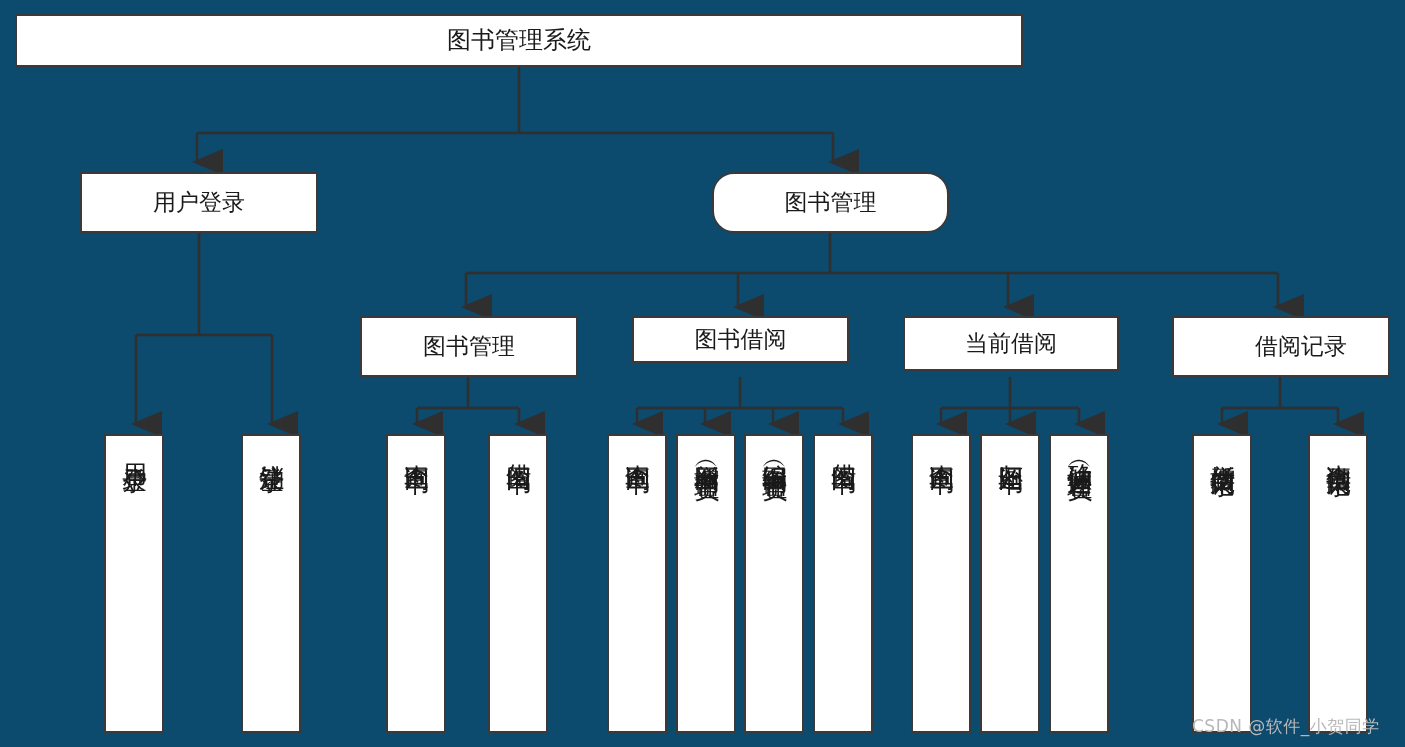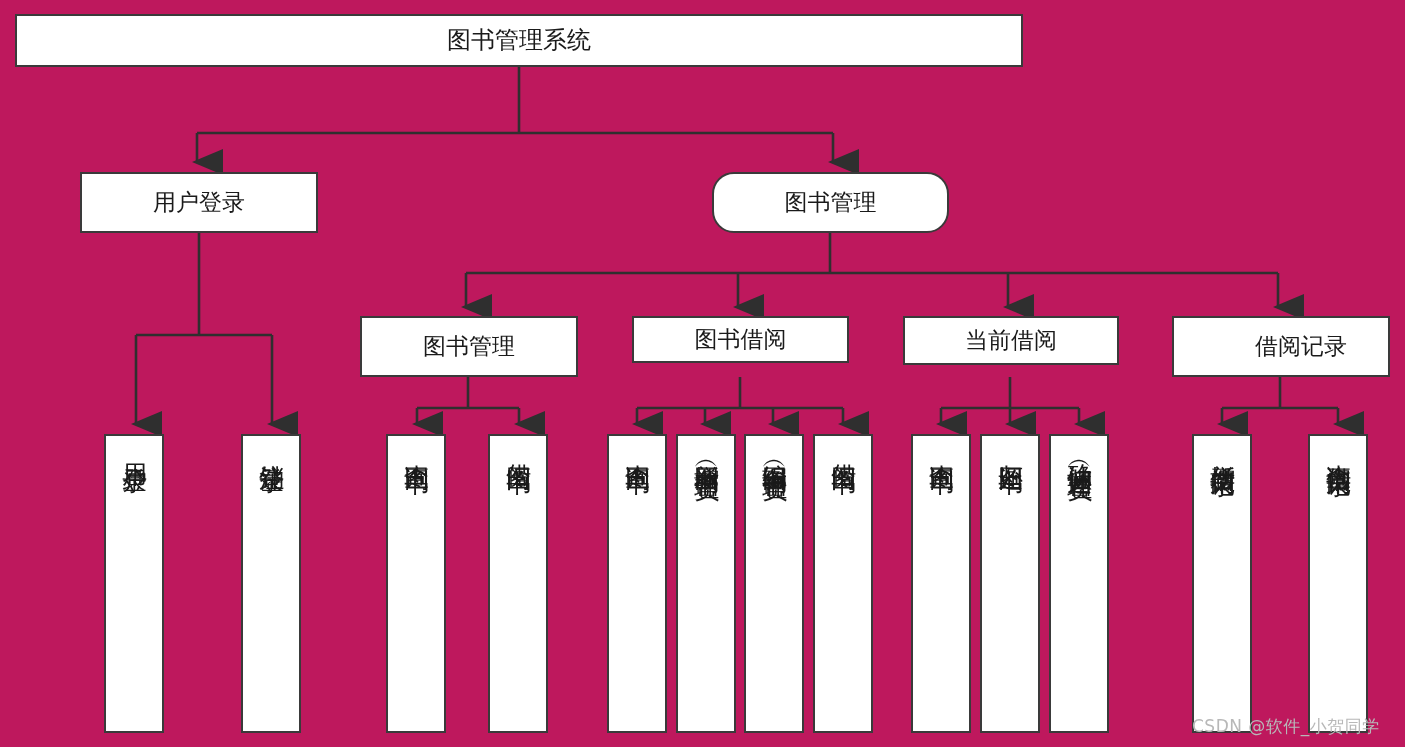--- a/index.html
+++ b/index.html
@@ -7,21 +7,21 @@
     padding: 0;
     background: #ffffff;
   }
   body {
     font-family: "DejaVu Sans", "Liberation Sans", sans-serif;
   }
   #canvas {
     position: relative;
     width: 1405px;
     height: 747px;
-    background: #be185d;
+    background: #0c4a6e;
     overflow: hidden;
   }
   svg#wires {
     position: absolute;
     left: 0;
     top: 0;
     width: 1405px;
     height: 747px;
     pointer-events: none;
   }
@@ -143,21 +143,21 @@
   </div>
 
   <div class="node horiz" style="left:360px; top:316px; width:218px; height:61px;">
     <span class="lbl">图书管理</span>
   </div>
 
   <div class="node horiz" style="left:632px; top:316px; width:217px; height:47px;">
     <span class="lbl">图书借阅</span>
   </div>
 
-  <div class="node horiz" style="left:903px; top:316px; width:216px; height:49px;">
+  <div class="node horiz" style="left:903px; top:316px; width:216px; height:55px;">
     <span class="lbl">当前借阅</span>
   </div>
 
   <div class="node horiz" style="left:1172px; top:316px; width:218px; height:61px;padding-left:40px;">
     <span class="lbl">借阅记录</span>
   </div>
 
   <div class="node vert" style="left:104px; top:434px; width:60px; height:299px;">
     <span class="lbl">用户登录</span>
   </div>

